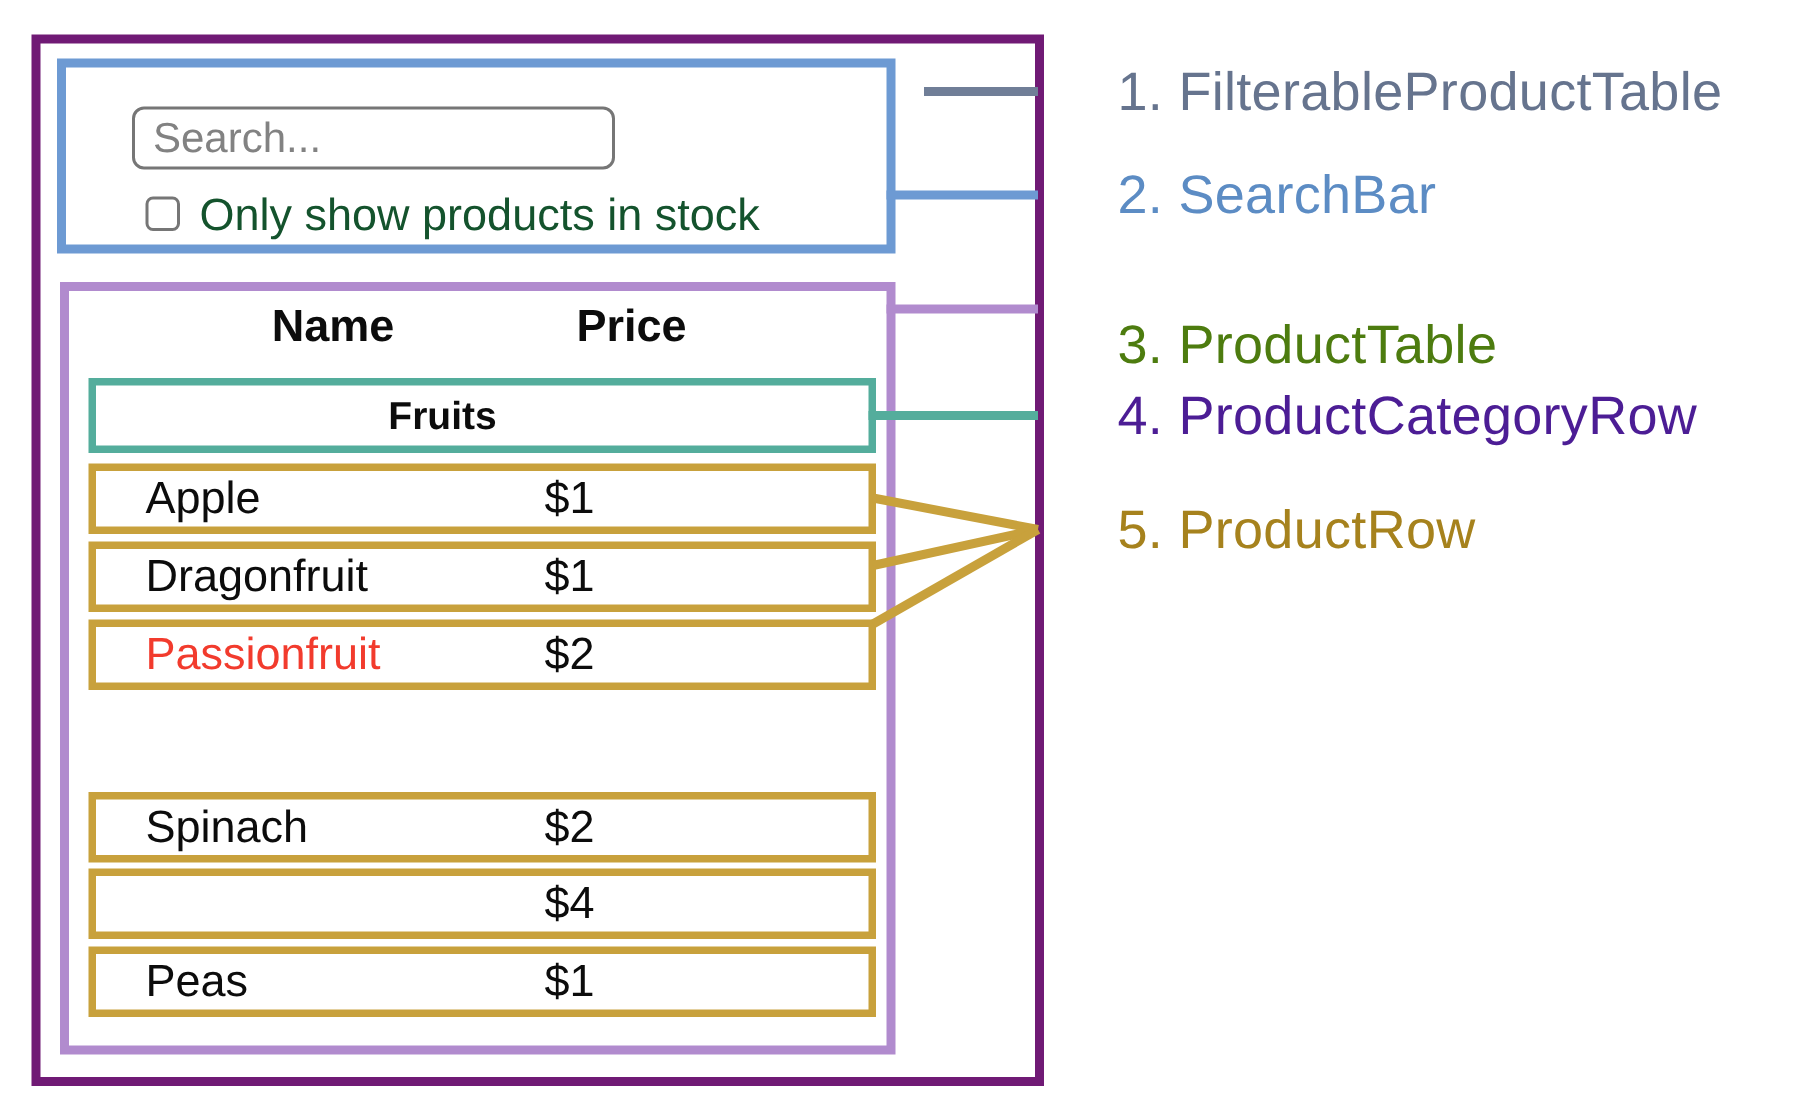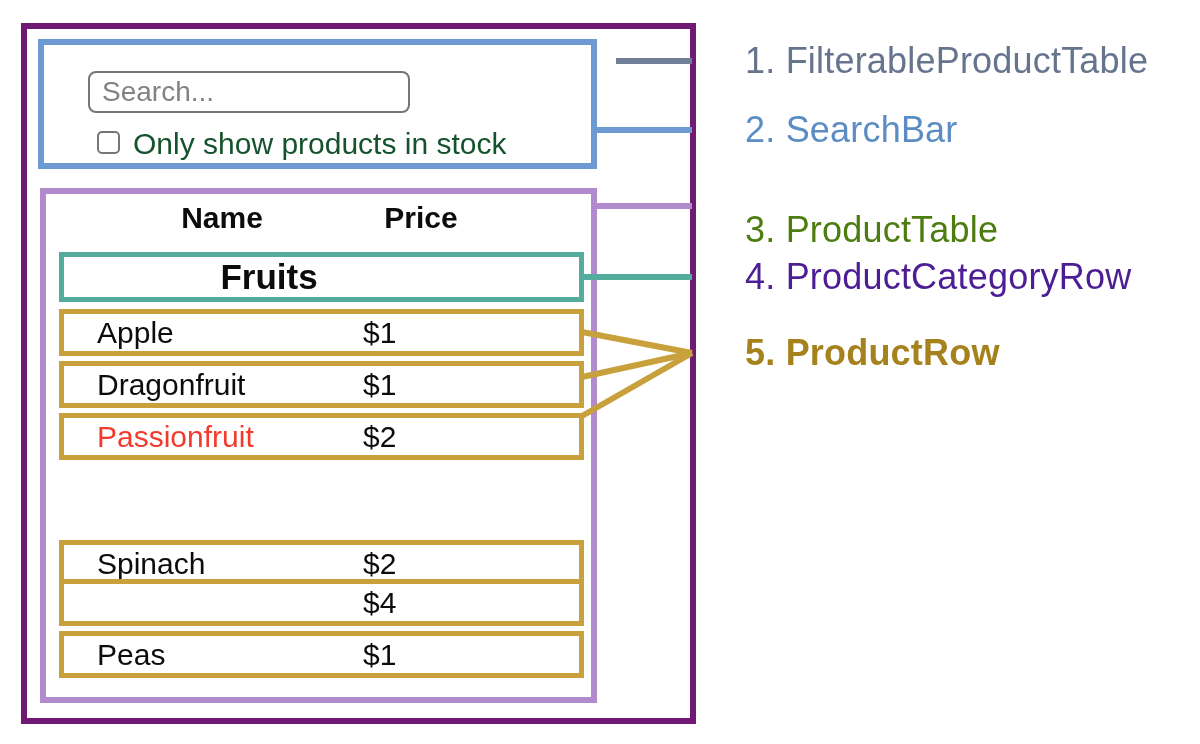--- a/index.html
+++ b/index.html
@@ -59,23 +59,23 @@
   .trow, .crow {
     position:absolute; left:13px;
     width:525px;
     background:#fff;
   }
   .crow {
     height:50px;
     border:5px solid #54ad9c;
   }
   .crow .cat-text {
-    position:absolute; left:205px; top:0;
+    position:absolute; left:231px; top:0;
     transform:translateX(-50%);
-    font-size:35px; font-weight:bold; line-height:40px;
+    font-size:26px; font-weight:bold; line-height:40px;
     white-space:nowrap;
   }
   .trow {
     height:47px;
     border:5px solid #c8a13c;
   }
   .trow .cell-name {
     position:absolute; left:33px; top:0;
     font-size:30px; line-height:37px; white-space:nowrap;
   }
@@ -83,41 +83,41 @@
     position:absolute; left:299px; top:0;
     font-size:30px; line-height:37px; white-space:nowrap;
   }
   .red { color:#f23b2d; }
   
   .r-cat1 { top:58px; }
   .r-0    { top:115px; }
   .r-1    { top:167px; }
   .r-2    { top:219px;text-align:center; }
   .r-cat2 { top:278px; }
-  .r-3    { top:346px; }
+  .r-3    { top:334px; }
   .r-4    { top:385px; }
   .r-5    { top:437px; }
   
   .connectors {
     position:absolute; left:0; top:0;
     width:1200px; height:744px;
     pointer-events:none;
   }
   
   .legend-label {
     position:absolute; left:745px;
     transform:translateY(-50%);
     font-size:36px; letter-spacing:0.2px;
     white-space:nowrap;
   }
   .l1 { top:61px;  color:#66748e; }
   .l2 { top:130px; color:#5c8cc4; }
   .l3 { top:206px; color:#4d7c0f;margin-top:24px; }
   .l4 { top:277px; color:#4c1d95; }
-  .l5 { top:353px; color:#a6821d;font-weight:bold; }
+  .l5 { top:353px; color:#a6821d; }
 </style>
 </head>
 <body>
 
 <div class="page">
 
   <div class="outer-box">
 
     <div class="search-box">
       <input class="search-input" type="text" placeholder="Search..." style="">

